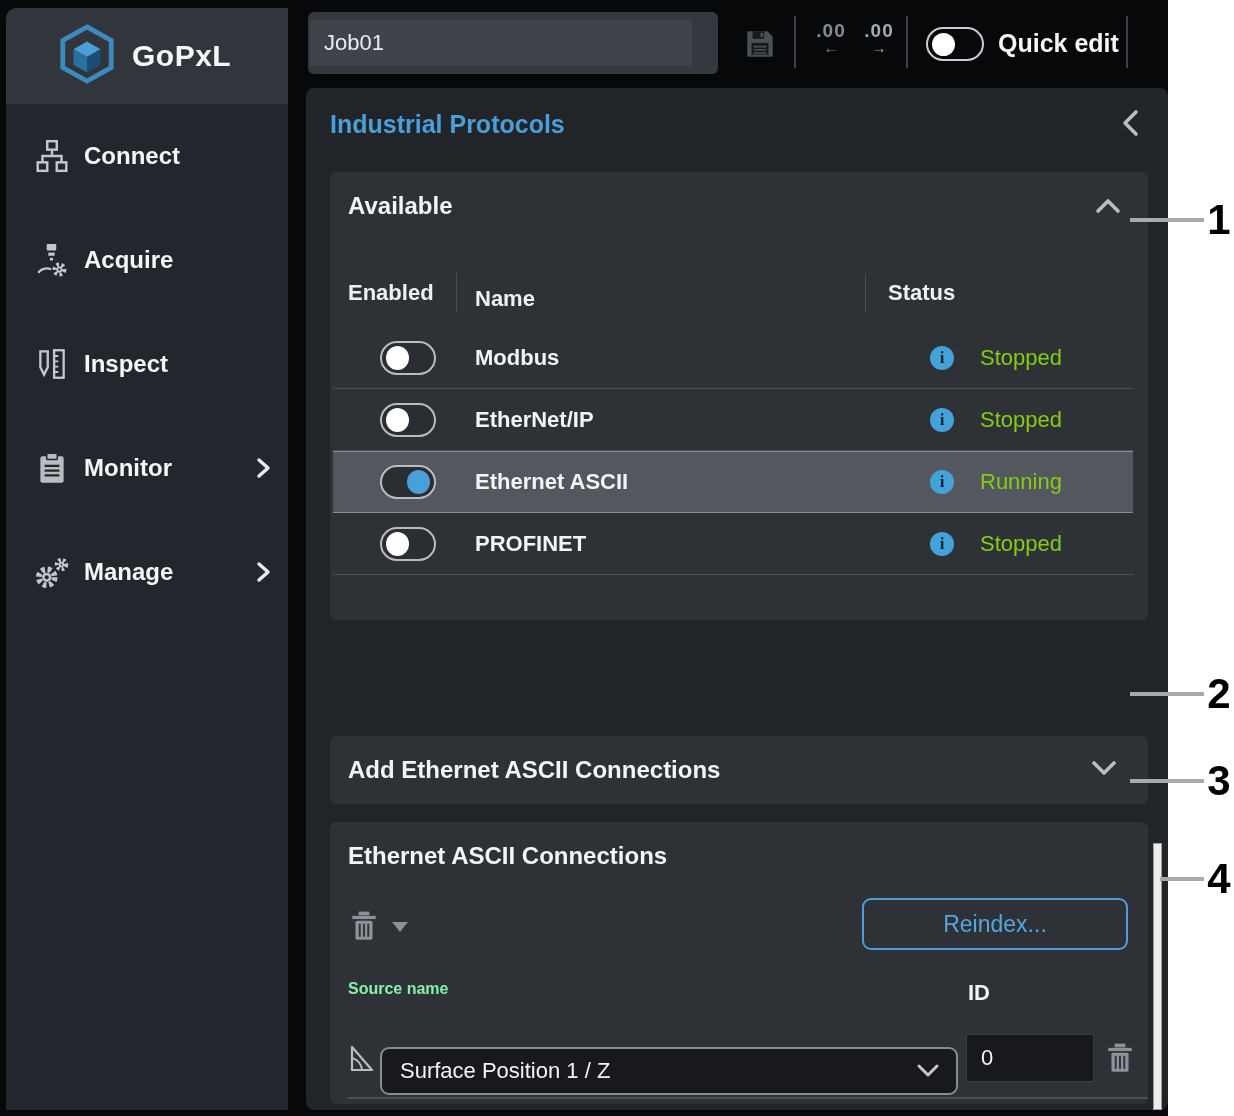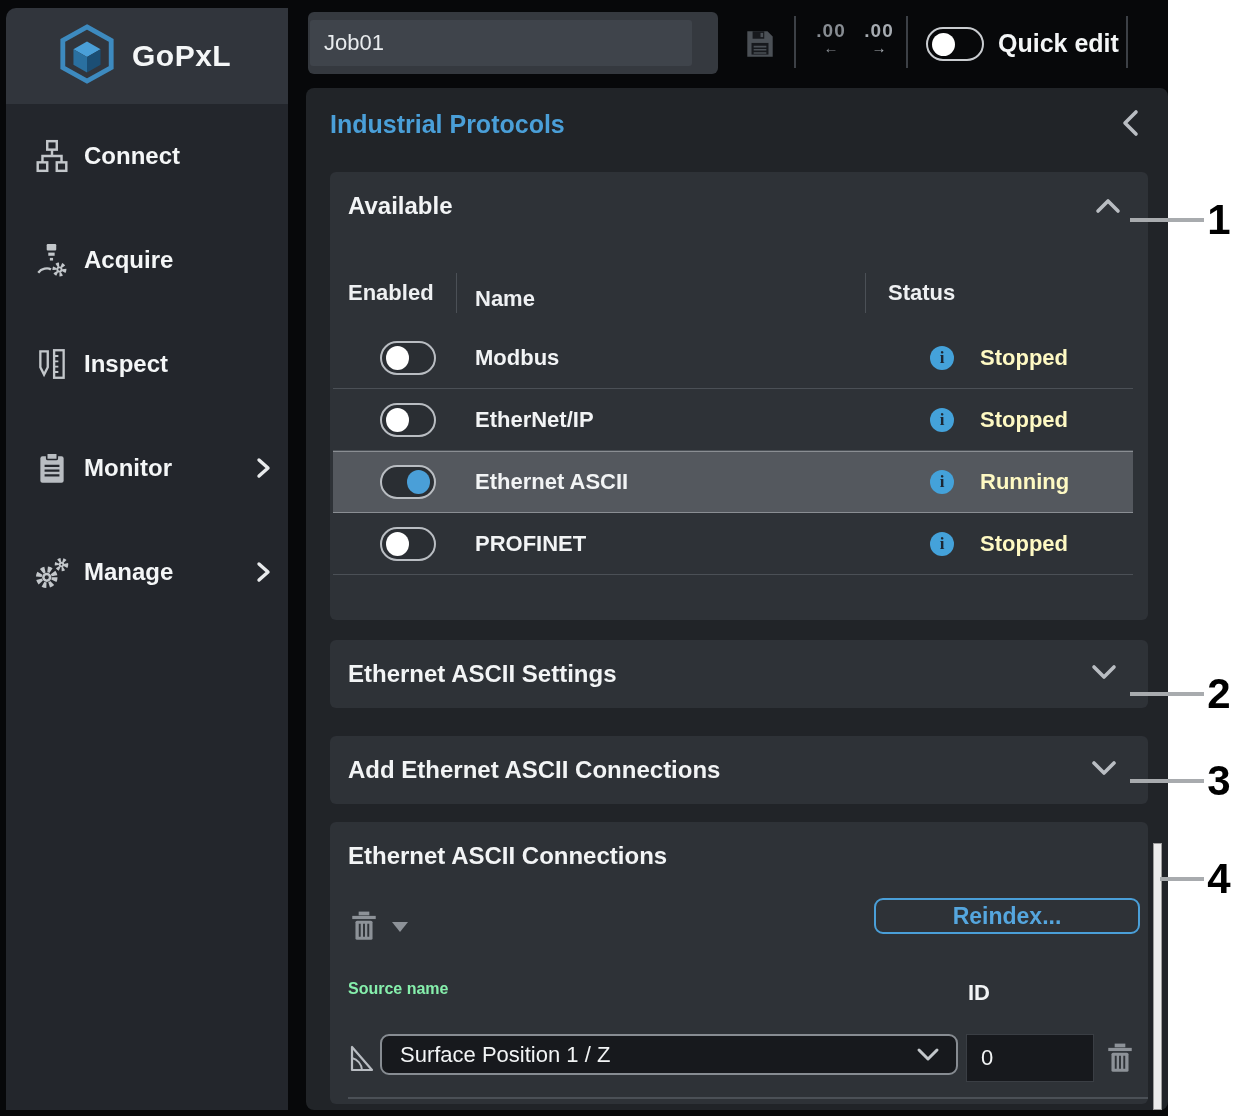--- a/index.html
+++ b/index.html
@@ -58,37 +58,37 @@
   #proto-rows { position:absolute; left:3px; right:15px; top:155px; }
   .proto-row { position:relative; height:62px; display:flex; align-items:center; border-bottom:1px solid #4b5056; }
   .proto-row.highlight { background:#54585e; border-top:1px solid #8a8e93; border-bottom:1px solid #8a8e93; }
   .toggle { position:relative; margin-left:47px; width:56px; height:34px; border:2.5px solid #b9bdc2; border-radius:17px; background:#2a2e33; cursor:pointer; flex:0 0 auto; }
   .toggle .knob { position:absolute; top:3px; width:23px; height:24px; border-radius:50%; background:#ffffff; }
   .toggle.off .knob { left:4px; }
   .toggle.on .knob { left:25px; background:#4a9fd8; }
   .proto-name { margin-left:39px; width:350px; color:#f2f4f5; font-size:22px; font-weight:700; }
   .info-ic { margin-left:105px; width:24px; height:24px; border-radius:50%; background:#44a2da; color:#1c2733;
     font-family:"Liberation Serif",serif; font-weight:700; font-size:17px; display:flex; align-items:center; justify-content:center; cursor:pointer; flex:0 0 auto; }
-  .proto-status { margin-left:26px; color:#fef9c3; font-size:22px; font-weight:700; }
+  .proto-status { margin-left:26px; color:#84cc16; font-size:22px; font-weight:400; }
 
   .section-bar { position:absolute; left:24px; width:818px; height:68px; background:#2e3237; border-radius:6px; }
   #settings-bar { top:552px; } #add-bar { top:648px; }
   .bar-title { position:absolute; left:18px; top:50%; transform:translateY(-50%); color:#f2f4f5; font-size:24px; font-weight:700; }
   .bar-chev { position:absolute; right:30px; top:50%; transform:translateY(-50%); cursor:pointer; }
 
   #connections-card { top:734px; height:282px; }
   #conn-trash { position:absolute; left:20px; top:88px; cursor:pointer; }
   #conn-caret { position:absolute; left:62px; top:100px; width:0; height:0; border-left:8px solid transparent; border-right:8px solid transparent; border-top:10px solid #8d9298; cursor:pointer; }
-  #reindex-btn { position:absolute; right:8px; top:76px; width:266px; height:36px; border:2px solid #4a9fd8; border-radius:9px;
-    background:transparent; color:#55a6de; font-size:23px; font-weight:700; display:flex; align-items:center; justify-content:center; cursor:pointer; }
+  #reindex-btn { position:absolute; right:20px; top:76px; width:266px; height:52px; border:2px solid #4a9fd8; border-radius:9px;
+    background:transparent; color:#55a6de; font-size:23px; font-weight:400; display:flex; align-items:center; justify-content:center; cursor:pointer; }
   #conn-col-source { position:absolute; left:18px; top:158px; color:#86efac; font-size:16px; font-weight:700; }
   #conn-col-id { position:absolute; left:638px; top:158px; color:#f2f4f5; font-size:22px; font-weight:700; }
   #conn-row { position:absolute; left:0; top:212px; width:818px; height:50px; }
   #angle-ic { position:absolute; left:16px; top:8px; }
-  #source-select { position:absolute; left:50px; top:0; width:578px; height:41px; background:#17191d; border:2px solid #878c92; border-radius:9px;
+  #source-select { position:absolute; left:50px; top:13px; width:578px; height:48px; background:#17191d; border:2px solid #878c92; border-radius:9px;
     display:flex; align-items:center; cursor:pointer;gap:44px; }
   #source-select .sel-text { margin-left:18px; color:#f2f4f5; font-size:22px; flex:1; }
   #source-select .sel-chev { margin-right:16px; display:flex; }
   #id-input { position:absolute; left:636px; top:0; width:128px; height:48px; background:#17191d; border:1px solid #3a3e44;
     color:#f2f4f5; font-size:22px; padding:0 14px; font-family:"Liberation Sans",sans-serif; outline:none; }
   #row-trash { position:absolute; left:776px; top:8px; cursor:pointer; }
   #conn-bottom-sep { position:absolute; left:18px; top:275px; width:800px; height:2px; background:#4b5056; }
 
   
   .callout-line { position:absolute; height:4px; background:#a8abae; }
@@ -266,28 +266,20 @@
           <span class="toggle off">
               <span class="knob"></span>
             </span>
           <span class="proto-name">PROFINET</span>
           <span class="info-ic">i</span>
           <span class="proto-status">Stopped</span>
         </div>
       </div>
     </div>
 
-    <div id="settings-bar" class="section-bar">
-      <span class="bar-title">Ethernet ASCII Settings</span>
-      <span class="bar-chev">
-        <svg width="28" height="20" viewBox="0 0 28 20" fill="none" stroke="#b9bdc2" stroke-width="3.6" stroke-linecap="round" stroke-linejoin="round">
-            <polyline points="4,5 14,15 24,5"></polyline>
-          </svg>
-      </span>
-    </div>
 
     <div id="add-bar" class="section-bar">
       <span class="bar-title">Add Ethernet ASCII Connections</span>
       <span class="bar-chev">
         <svg width="28" height="20" viewBox="0 0 28 20" fill="none" stroke="#b9bdc2" stroke-width="3.6" stroke-linecap="round" stroke-linejoin="round">
             <polyline points="4,5 14,15 24,5"></polyline>
           </svg>
       </span>
     </div>
 

